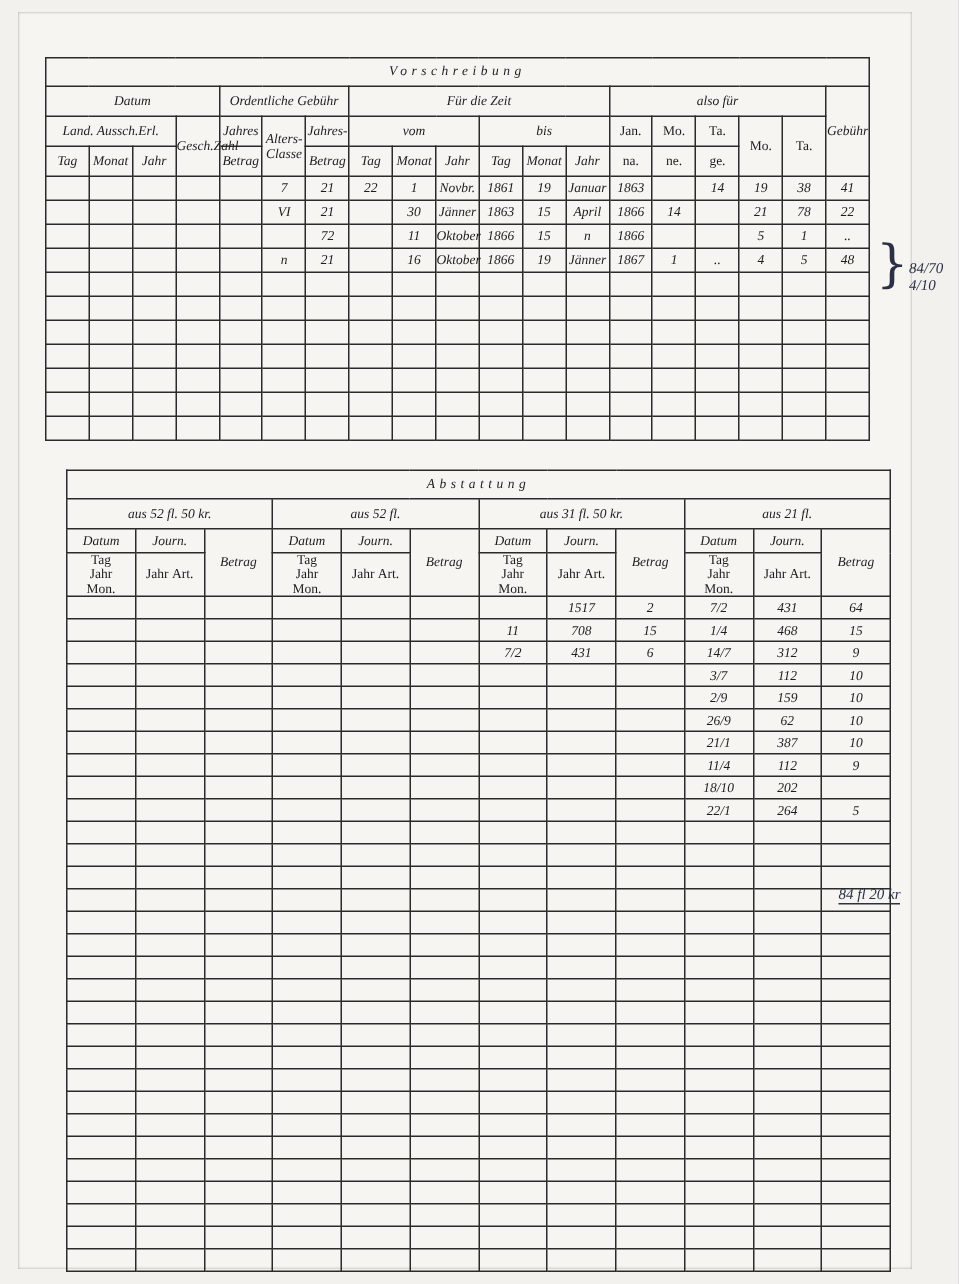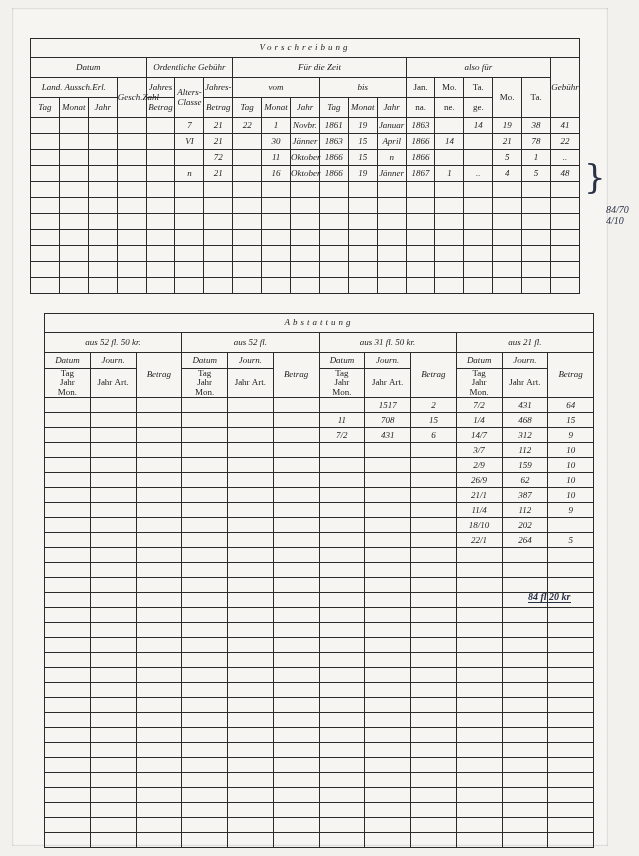--- a/index.html
+++ b/index.html
@@ -8,21 +8,21 @@
   .paper{position:absolute;left:12px;top:8px;width:596px;height:838px;background:#f6f5f1;
          box-shadow:0 0 2px rgba(0,0,0,.35) inset;}
   
   table.grid{border-collapse:collapse;position:absolute;table-layout:fixed;}
   table.grid td, table.grid th{border:1px solid #2b2b2b;padding:0;vertical-align:middle;
         font-weight:normal;font-size:9px;color:#1d1d1d;text-align:center;line-height:1.05;}
   .ttl{font-style:italic;letter-spacing:3px;font-size:13px;}
   .hd{font-style:italic;font-size:10px;}
   .hds{font-style:italic;font-size:8px;}
   .brace{position:absolute;font-size:34px;color:#2a3146;font-family:"DejaVu Serif",serif;}
-  .note{position:absolute;font-style:italic;color:#2a3146;font-size:10px;margin-top:30px;}
+  .note{position:absolute;font-style:italic;color:#2a3146;font-size:10px;}
   .sum{position:absolute;font-style:italic;color:#2a3146;font-size:10px;}
   .underline{border-bottom:1px solid #2a3146;}
   .cellink{font-style:italic;color:#262b3d;font-size:10px;white-space:nowrap;}
   .tiny{font-size:6.5px;}
 </style>
 </head>
 <body>
 
 <div class="page">
   <div class="paper">
@@ -777,16 +777,16 @@
             <td></td>
             <td></td>
             <td></td>
             <td></td>
             <td></td>
             <td></td>
           </tr>
     </tbody>
       </table>
 
-    <div class="sum underline" style="left:516px;top:583px;font-weight:bold;">84 fl 20 kr</div>
+    <div class="sum underline" style="left:547px;top:583px;">84 fl 20 kr</div>
 
   </div>
 </div>
 
 </body></html>

